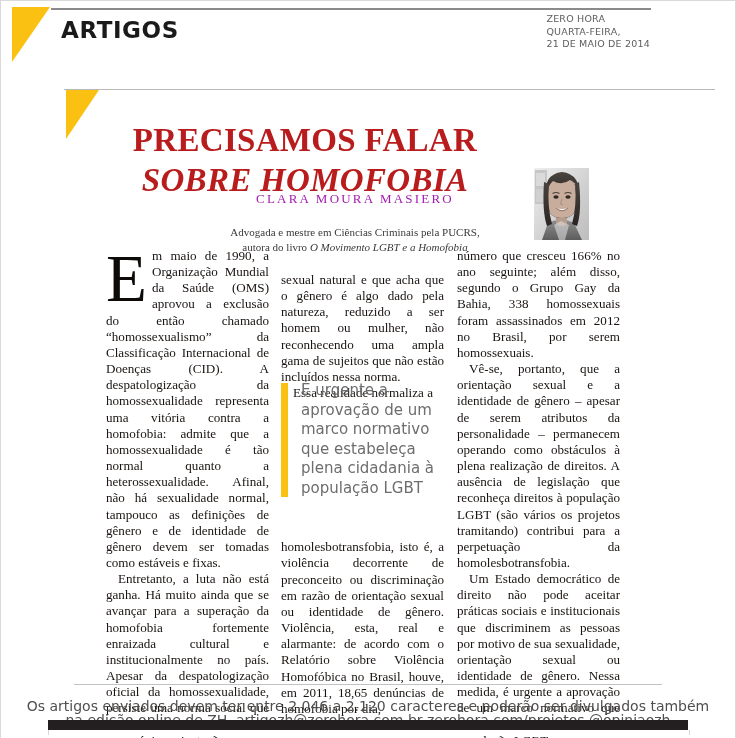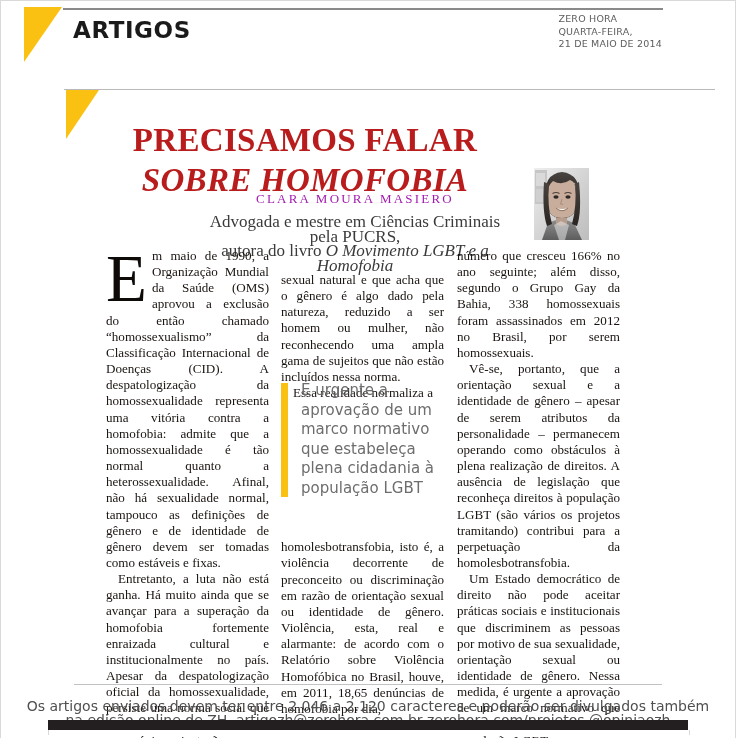--- a/index.html
+++ b/index.html
@@ -47,21 +47,21 @@
     bottom: 3px;
     height: 5px;
     background: #ffffff;
     border-left: 1px solid #d9d9d9;
     border-right: 1px solid #d9d9d9;
   }
 
   
   .header {
     position: absolute;
-    left: 16px;
+    left: 4px;
     top: 0;
     width: 668px;
     height: 72px;
   }
   .tri-header {
     position: absolute;
     left: 8px;
     top: 7px;
     width: 0;
     height: 0;
@@ -145,24 +145,24 @@
     text-align: center;
     color: #3a3a3a;
   }
   .byline-name {
     font-size: 13px;
     letter-spacing: 2.2px;
     color: #a21caf;
     line-height: 17px;
   }
   .byline-credit {
-    font-size: 17px;
+    font-size: 11px;
     line-height: 14.5px;
     color: #3a3a3a;
-    margin-top: 8px;
+    margin-top: 18px;
   }
   .byline-credit em { }
 
   
   .portrait {
     position: absolute;
     left: 534px;
     top: 168px;
     width: 55px;
     height: 72px;

